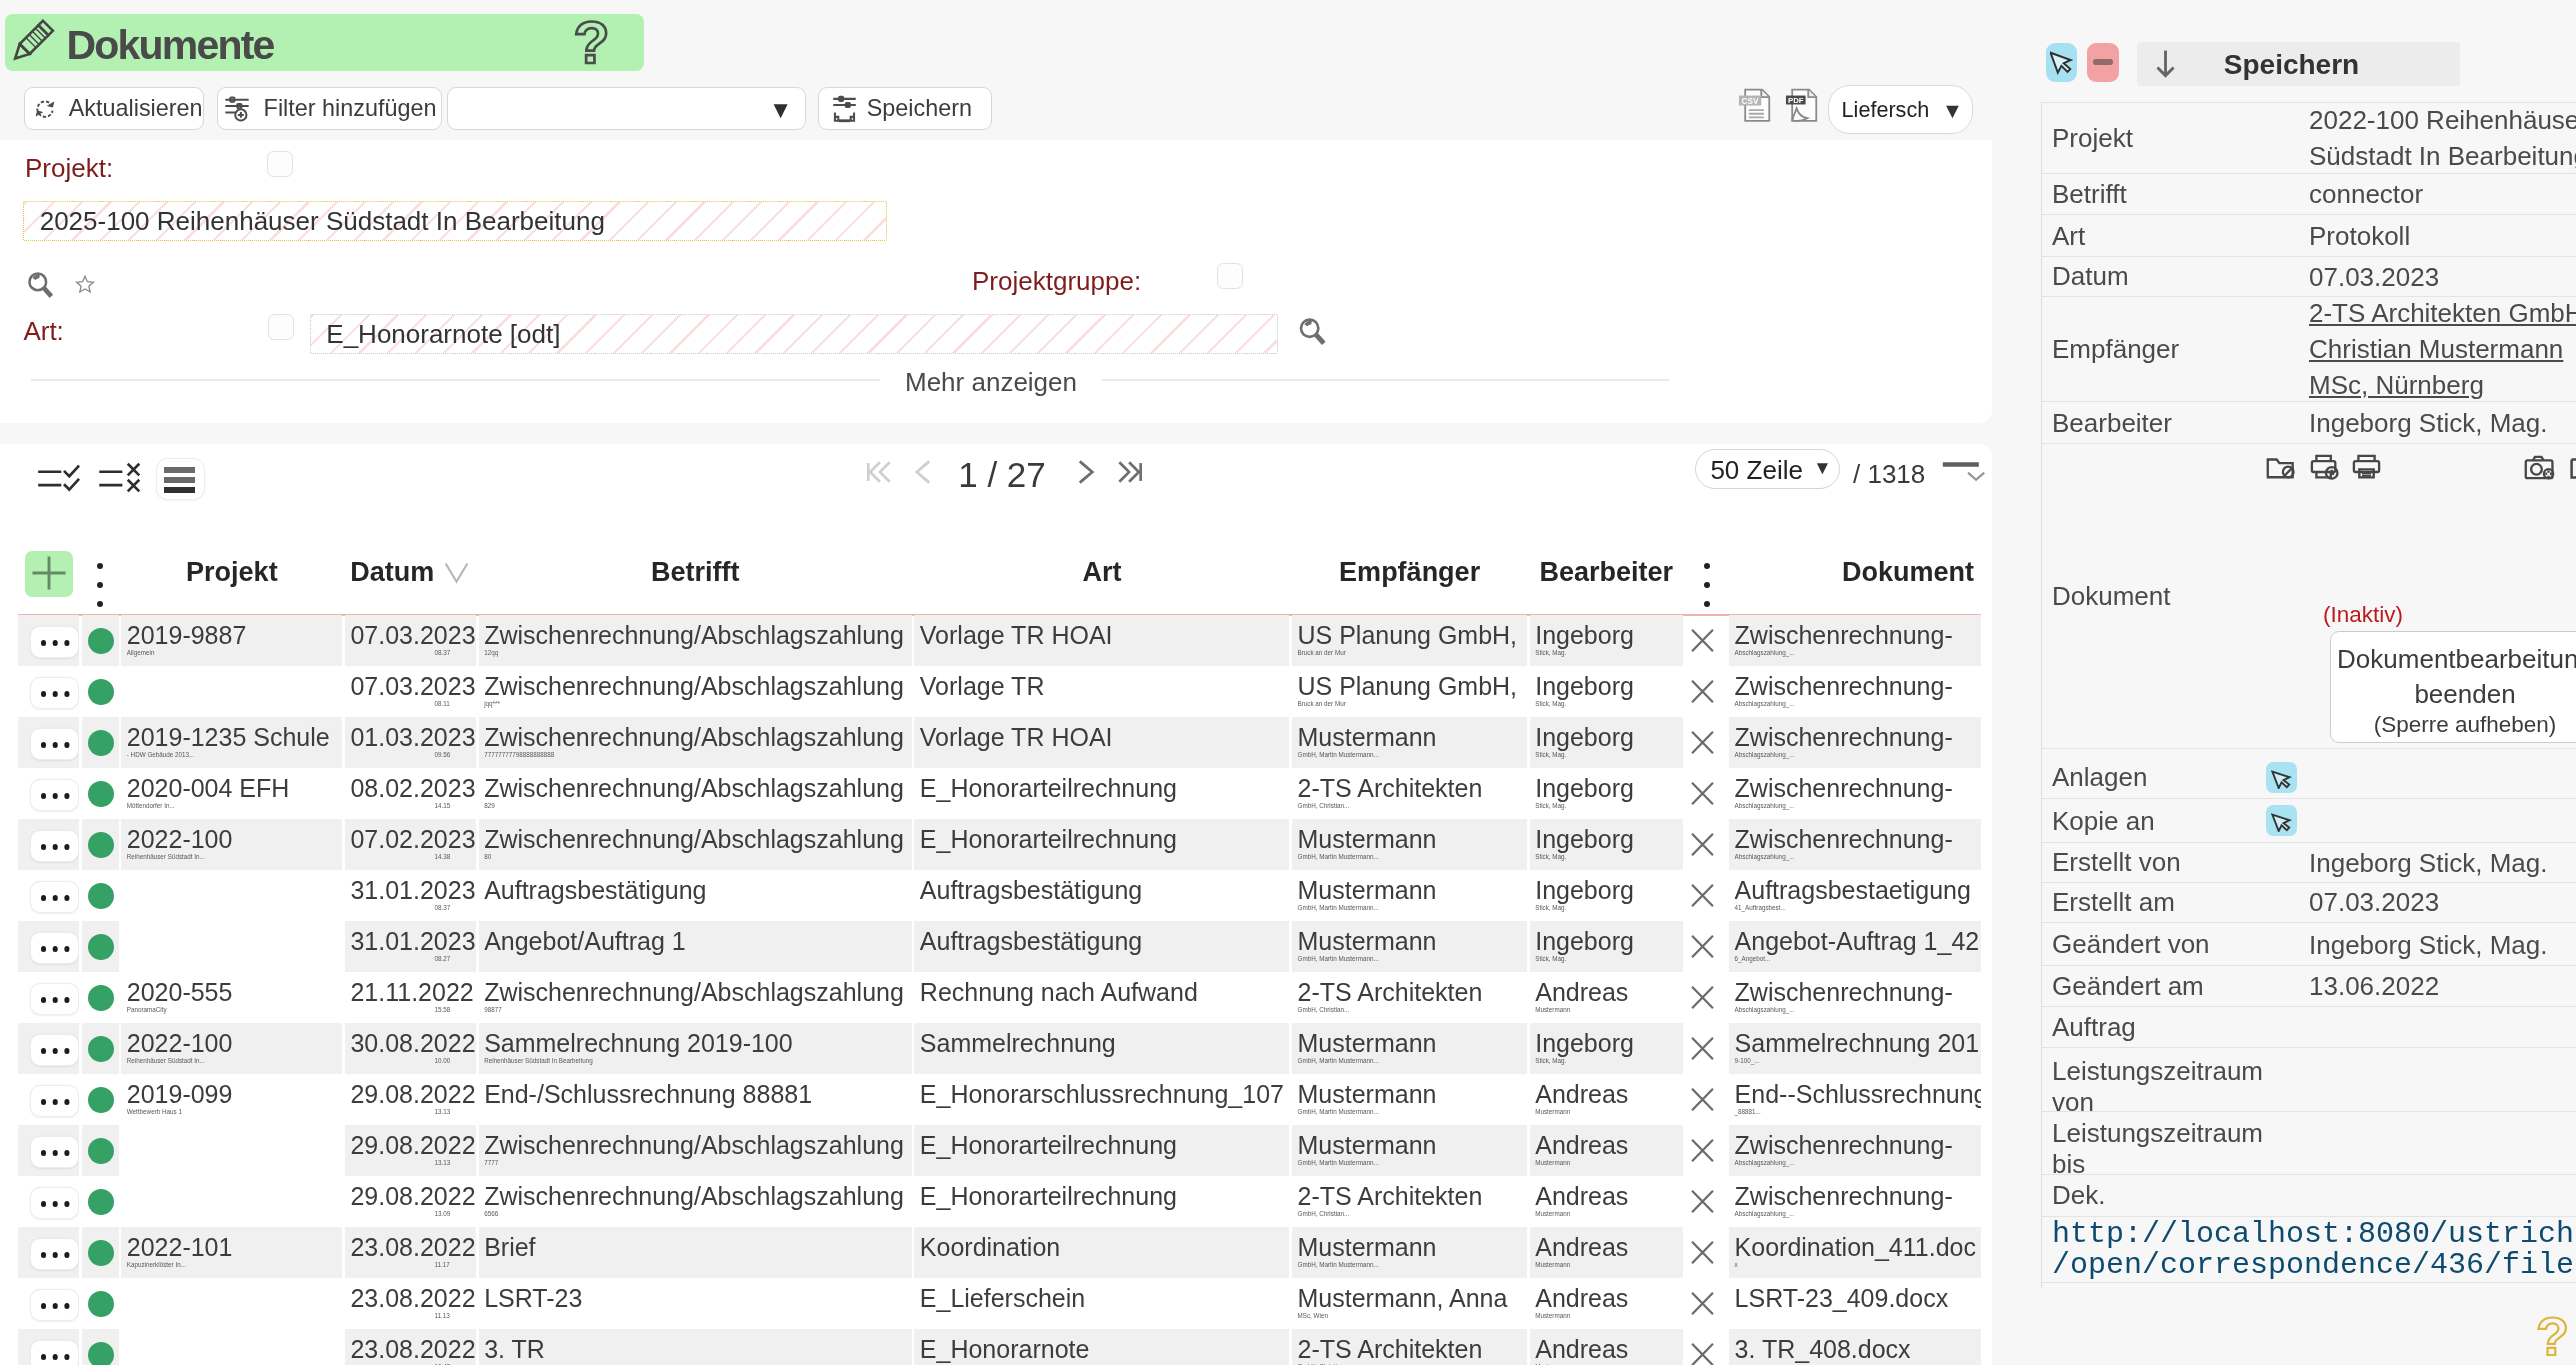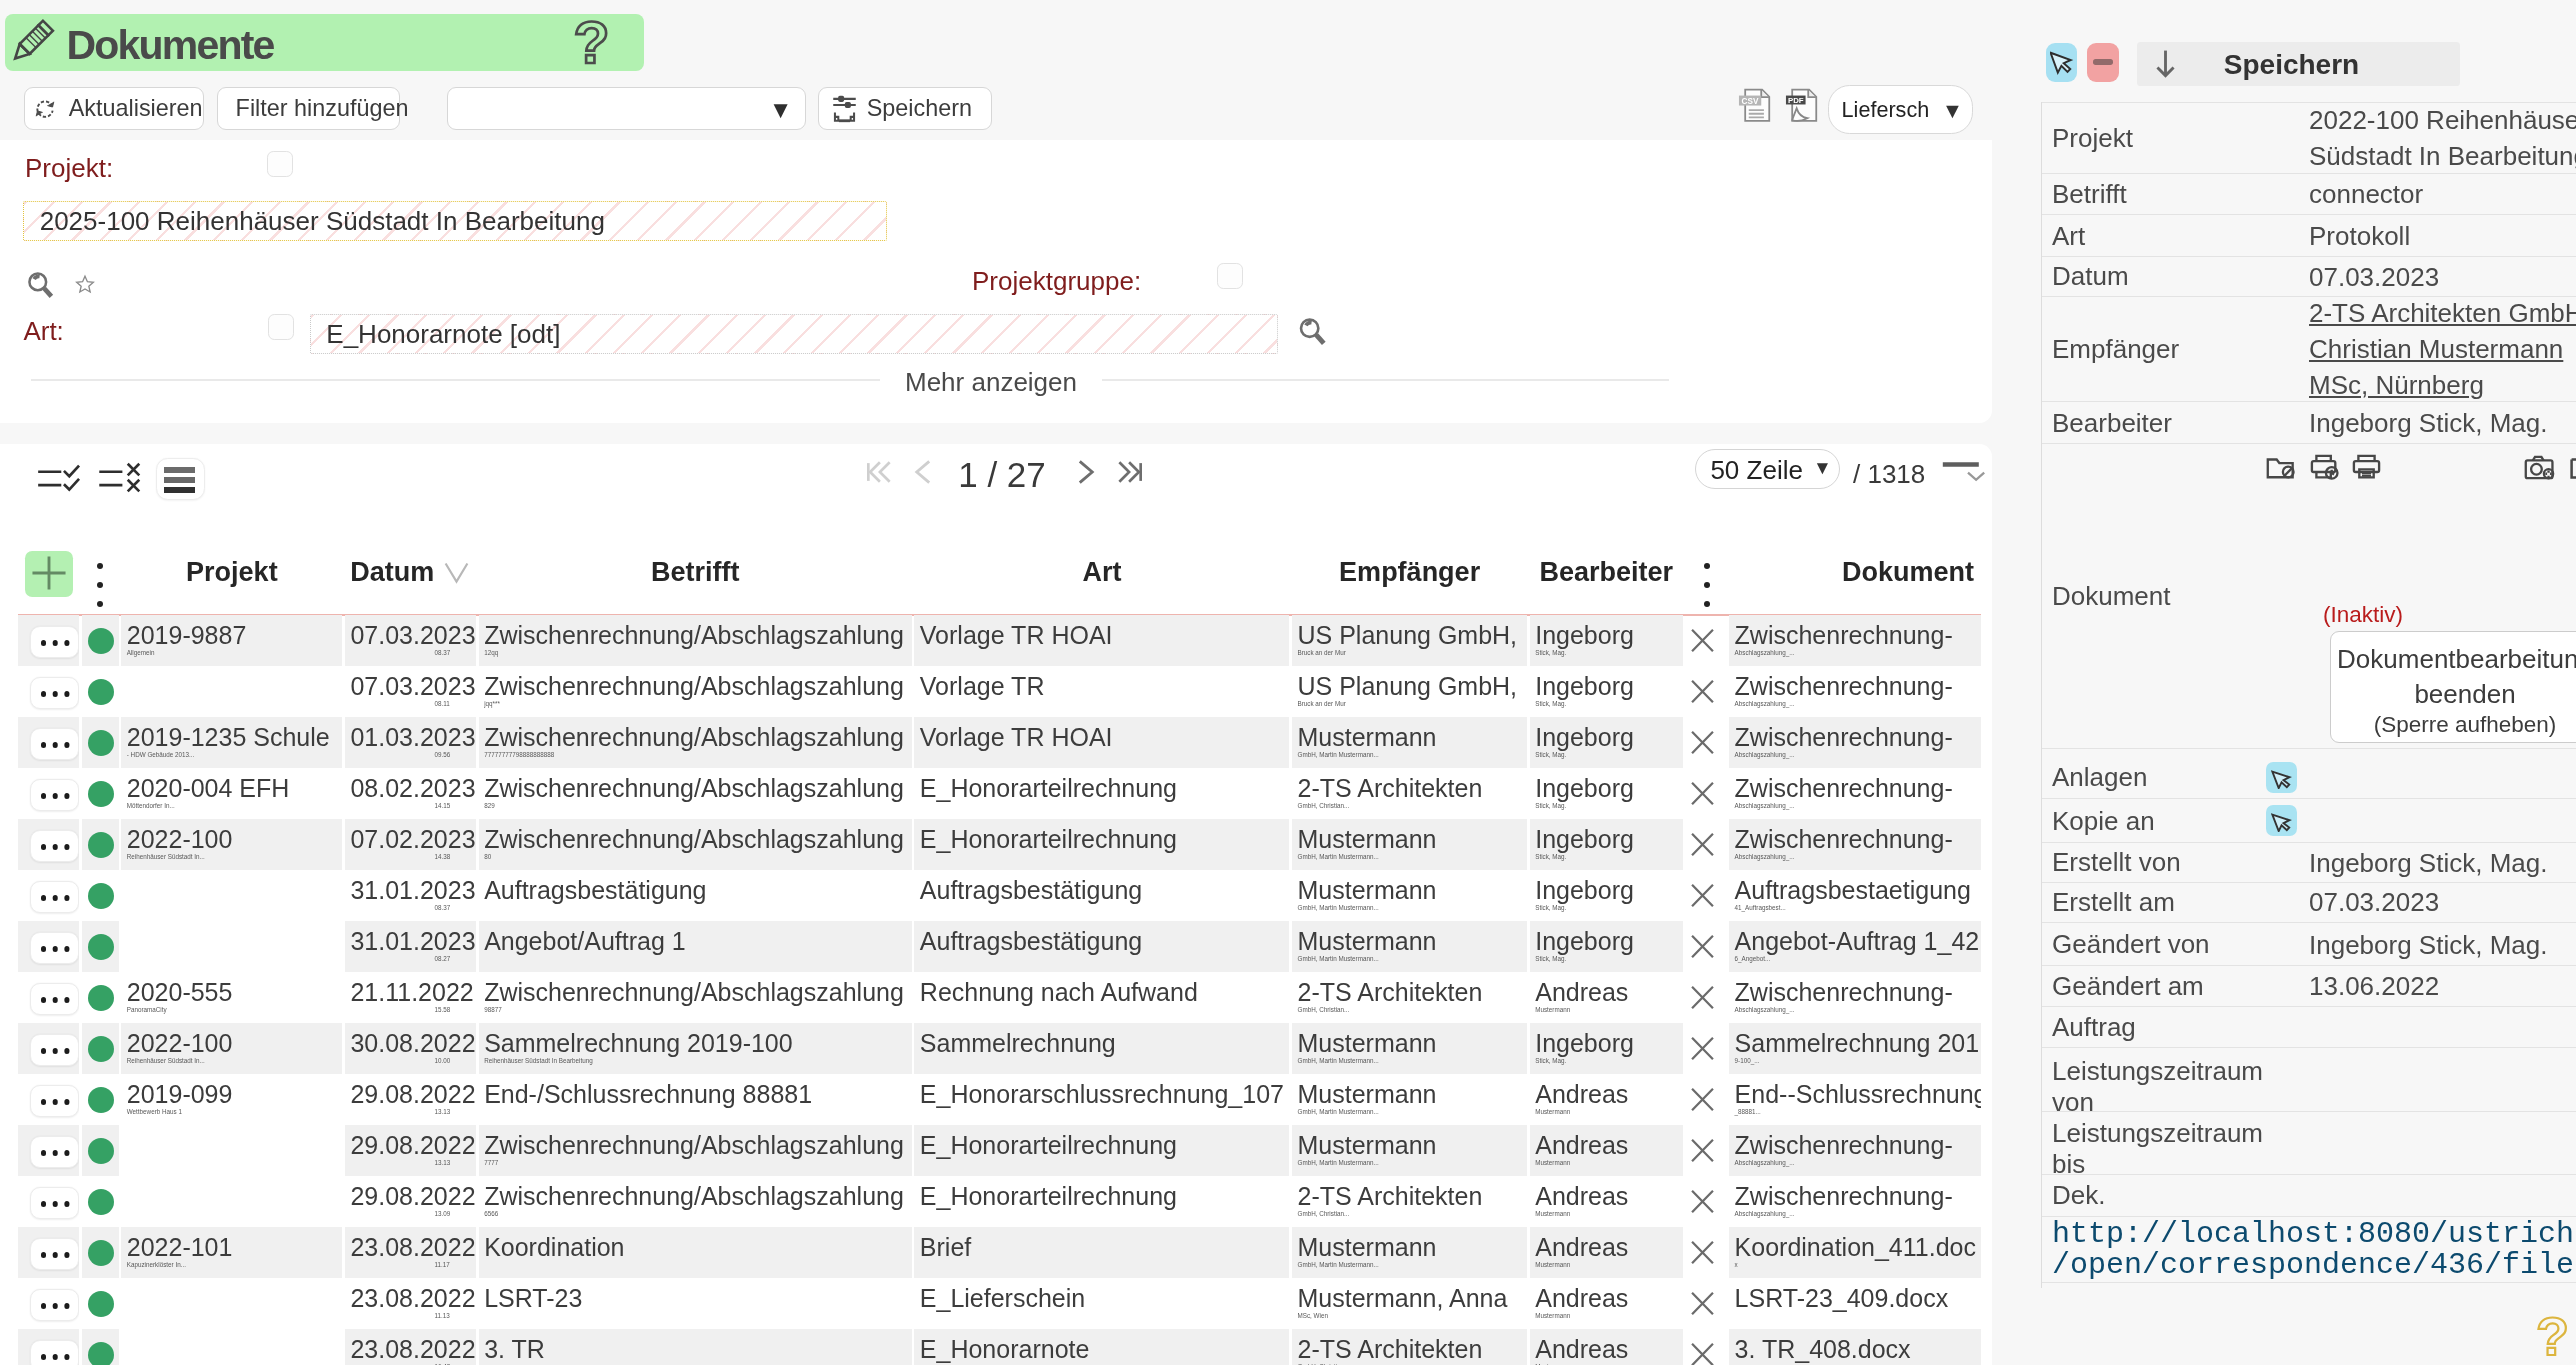--- a/index.html
+++ b/index.html
@@ -52,21 +52,21 @@
 </div>
 
 <div class="tbtn" style="left:24px;width:180px;padding-left:8px">
  <svg width="24" height="26" viewBox="0 0 24 24" fill="none" stroke="#4c4c4c" stroke-width="1.9" stroke-dasharray="3.2 2">
       <path d="M19.3 9.6 A7.7 7.7 0 1 0 19.6 13.6"></path>
       <path d="M20.8 4.8 L19.5 10 L14.4 8.6" stroke-dasharray="none" fill="#4c4c4c" stroke-width="1"></path>
       <path d="M3.2 19.2 L4.5 14 L9.6 15.4" stroke-dasharray="none" fill="#4c4c4c" stroke-width="1"></path>
     </svg>
  <span style="margin-left:11.7px">Aktualisieren</span>
 </div>
-<div class="tbtn" style="left:217px;width:183px;padding-left:5px">
+<div class="tbtn" style="left:217px;width:225px;padding-left:5px">
  <svg width="28" height="30" viewBox="0 0 24 25" fill="none" stroke="#4c4c4c" stroke-width="1.7">
       <path d="M2 4.5 h20 M2 10 h20 M2 15.5 h9"></path>
       <rect x="6.2" y="2.7" width="3.6" height="3.6" rx="0.7"></rect>
       <rect x="12.2" y="8.2" width="3.6" height="3.6" rx="0.7"></rect>
       <circle cx="15.3" cy="17.6" r="4.8"></circle>
       <path d="M15.3 15.1 v5 M12.8 17.6 h5"></path>
     </svg>
  <span style="margin-left:12.6px">Filter hinzufügen</span>
 </div>
 <div class="tbtn" style="left:447px;width:359px">
@@ -493,22 +493,22 @@
       <div class="c f">
         <span class="dots3">
           <b></b>
         </span>
       </div>
       <div class="c f">
         <span class="gdot"></span>
       </div>
       <div class="c f"><span>2022-101</span><i>Kapuzinerklöster In...</i></div>
       <div class="c f"><span>23.08.2022</span><i><s style="display:inline-block;width:84px"></s>11.17</i></div>
+      <div class="c f"><span>Brief</span></div>
       <div class="c f"><span>Koordination</span></div>
-      <div class="c f"><span>Brief</span></div>
       <div class="c f"><span>Mustermann</span><i>GmbH, Martin Mustermann...</i></div>
       <div class="c f"><span>Andreas</span><i>Mustermann</i></div>
       <div class="c">
         <svg class="xic" width="29" height="27" viewBox="0 0 16 15">
           <path d="M2.2 1.5 L13.8 13.5 M13.8 1.5 L2.2 13.5" stroke="#6b6b6b" stroke-width="1.25" fill="none"></path>
         </svg>
       </div>
       <div class="c f"><span>Koordination_411.doc</span><i>x</i></div>
     </div>
 <div class="trow w">

